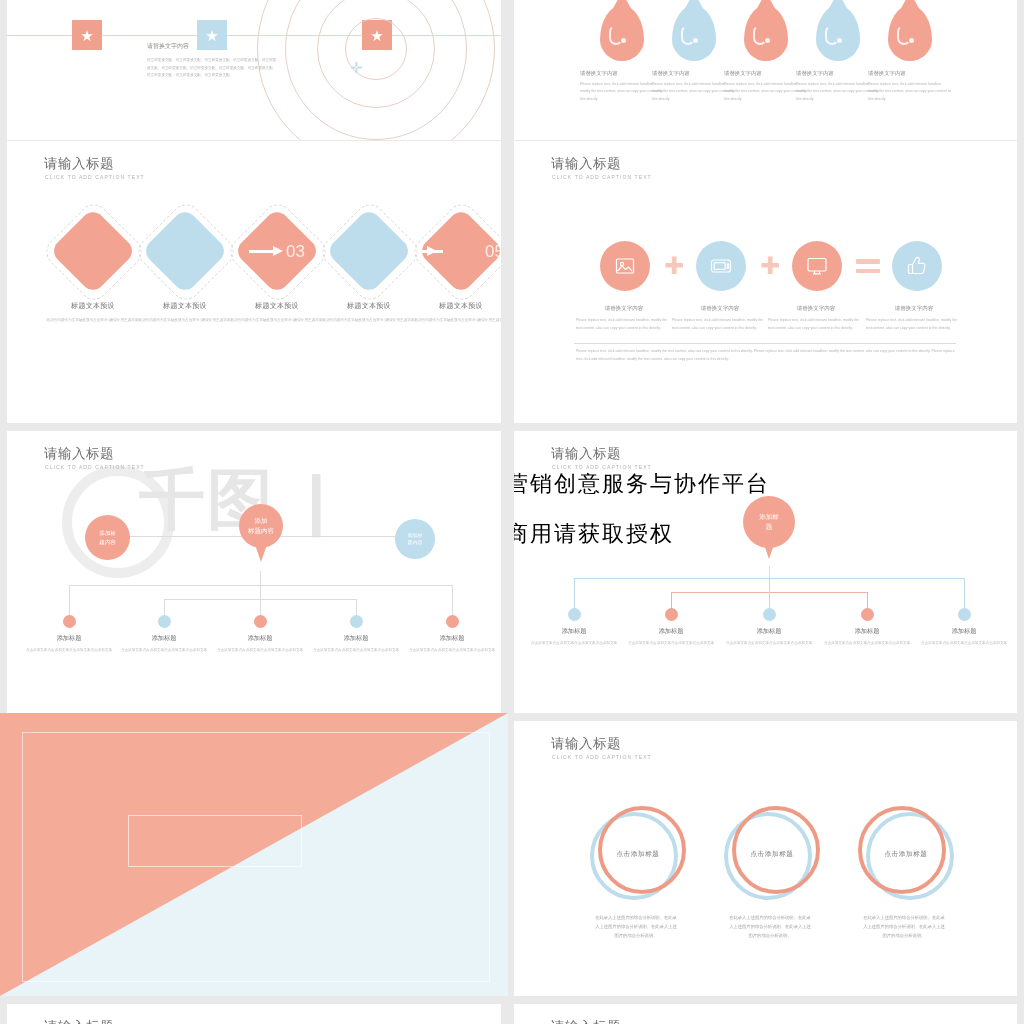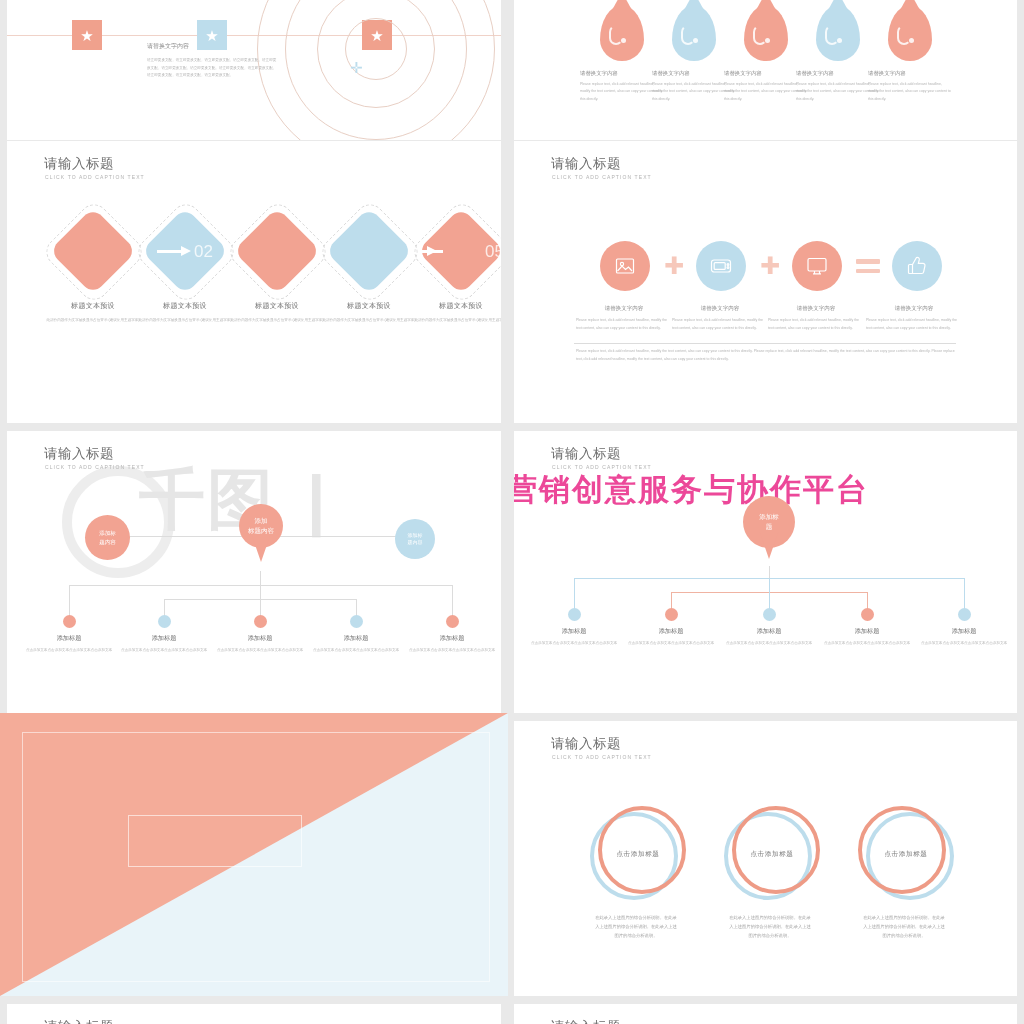--- a/index.html
+++ b/index.html
@@ -121,21 +121,21 @@
   .nlab .h{font-size:6.2px;color:#6f6f6f;}
   .nlab .p{font-size:3.6px;color:#b2b2b2;line-height:1.95;margin-top:4px;}
   .conn{position:absolute;background:#dcdcdc;}
   .conn.sal{background:#f0b3a2;}
   .conn.blu{background:#bcdced;}
   .flatcirc{position:absolute;border-radius:50%;}
 
   
   .wm{position:absolute;color:#e6e6e6;pointer-events:none;user-select:none;}
   .wm-logo{font-size:66px;font-weight:700;letter-spacing:2px;line-height:1;}
-  .wm-line{font-size:31px;font-weight:700;letter-spacing:2px;line-height:1.35;color:#ec4899;}
+  .wm-line{font-size:22px;font-weight:400;letter-spacing:2px;line-height:1.35;color:#000000;}
   .wm-ring{position:absolute;border:10px solid #ededed;border-radius:50%;}
 
   
   #slide5{left:0px;top:713px;width:508px;height:283px;}
   #slide6{left:514px;top:721px;width:503px;height:275px;}
 
   .tri-sal{position:absolute;left:0;top:0;width:100%;height:100%;background:#f4ac99;}
   .tri-blu{position:absolute;left:0;top:0;width:100%;height:100%;background:#e9f4f9;
     clip-path:polygon(100% 0,100% 100%,0 100%);}
   .inframe{position:absolute;left:22px;top:19px;right:18px;bottom:14px;border:1px solid rgba(255,255,255,.55);}
@@ -241,35 +241,35 @@
     <div class="dia-dot" style="left:49px;top:73px;"></div>
     <div class="dia" style="left:55px;top:79px;background:#F2A392;"></div>
     <div class="dlab" style="left:32px;top:160px;">
       <div class="h">标题文本预设</div>
       <div class="p">此部分内容作为文字替换显示占位置示
 (建议使用主题字体)</div>
     </div>
 
     <div class="dia-dot" style="left:141px;top:73px;"></div>
     <div class="dia" style="left:147px;top:79px;background:#BDDDEC;"></div>
-    <div class="dia-inner" style="left:135px;top:79px;">
+    <div class="dlab" style="left:124px;top:160px;">
+      <div class="h">标题文本预设</div>
+      <div class="p">此部分内容作为文字替换显示占位置示
+(建议使用主题字体)</div>
+    </div>
+
+    <div class="dia-dot" style="left:233px;top:73px;"></div>
+    <div class="dia" style="left:239px;top:79px;background:#F2A392;"></div>
+    <div class="dia-inner" style="left:227px;top:79px;">
       <span class="arrow">
           <i></i>
           <b></b>
         </span>
-      <span class="dnum">02</span>
-    </div>
-    <div class="dlab" style="left:124px;top:160px;">
-      <div class="h">标题文本预设</div>
-      <div class="p">此部分内容作为文字替换显示占位置示
-(建议使用主题字体)</div>
-    </div>
-
-    <div class="dia-dot" style="left:233px;top:73px;"></div>
-    <div class="dia" style="left:239px;top:79px;background:#F2A392;"></div>
+      <span class="dnum">03</span>
+    </div>
     <div class="dlab" style="left:216px;top:160px;">
       <div class="h">标题文本预设</div>
       <div class="p">此部分内容作为文字替换显示占位置示
 (建议使用主题字体)</div>
     </div>
 
     <div class="dia-dot" style="left:325px;top:73px;"></div>
     <div class="dia" style="left:331px;top:79px;background:#BDDDEC;"></div>
     <div class="dlab" style="left:308px;top:160px;">
       <div class="h">标题文本预设</div>
@@ -412,20 +412,21 @@
       <div class="p">点击添加文本点击添加文本点击添加文本点击添加文本</div>
     </div>
     <div class="nlab" style="left:401px;top:203px;">
       <div class="h">添加标题</div>
       <div class="p">点击添加文本点击添加文本点击添加文本点击添加文本</div>
     </div>
   </div>
 
   <div class="slide" id="slide4">
     <div class="wm wm-line" style="left:-8px;top:38px;">营销创意服务与协作平台</div>
+    <div class="wm wm-line" style="left:-8px;top:88px;">商用请获取授权</div>
 
     <div class="s-title">请输入标题</div>
     <div class="s-sub">CLICK TO ADD CAPTION TEXT</div>
 
     <div class="pin" style="left:229px;top:65px;width:52px;height:52px;color:#F2A392;">
       <div class="bulb" style="background:#F2A392;"></div>
       <div class="tail"></div>
       <div class="txt" style="white-space:pre-line;">添加标
 题</div>
     </div>

